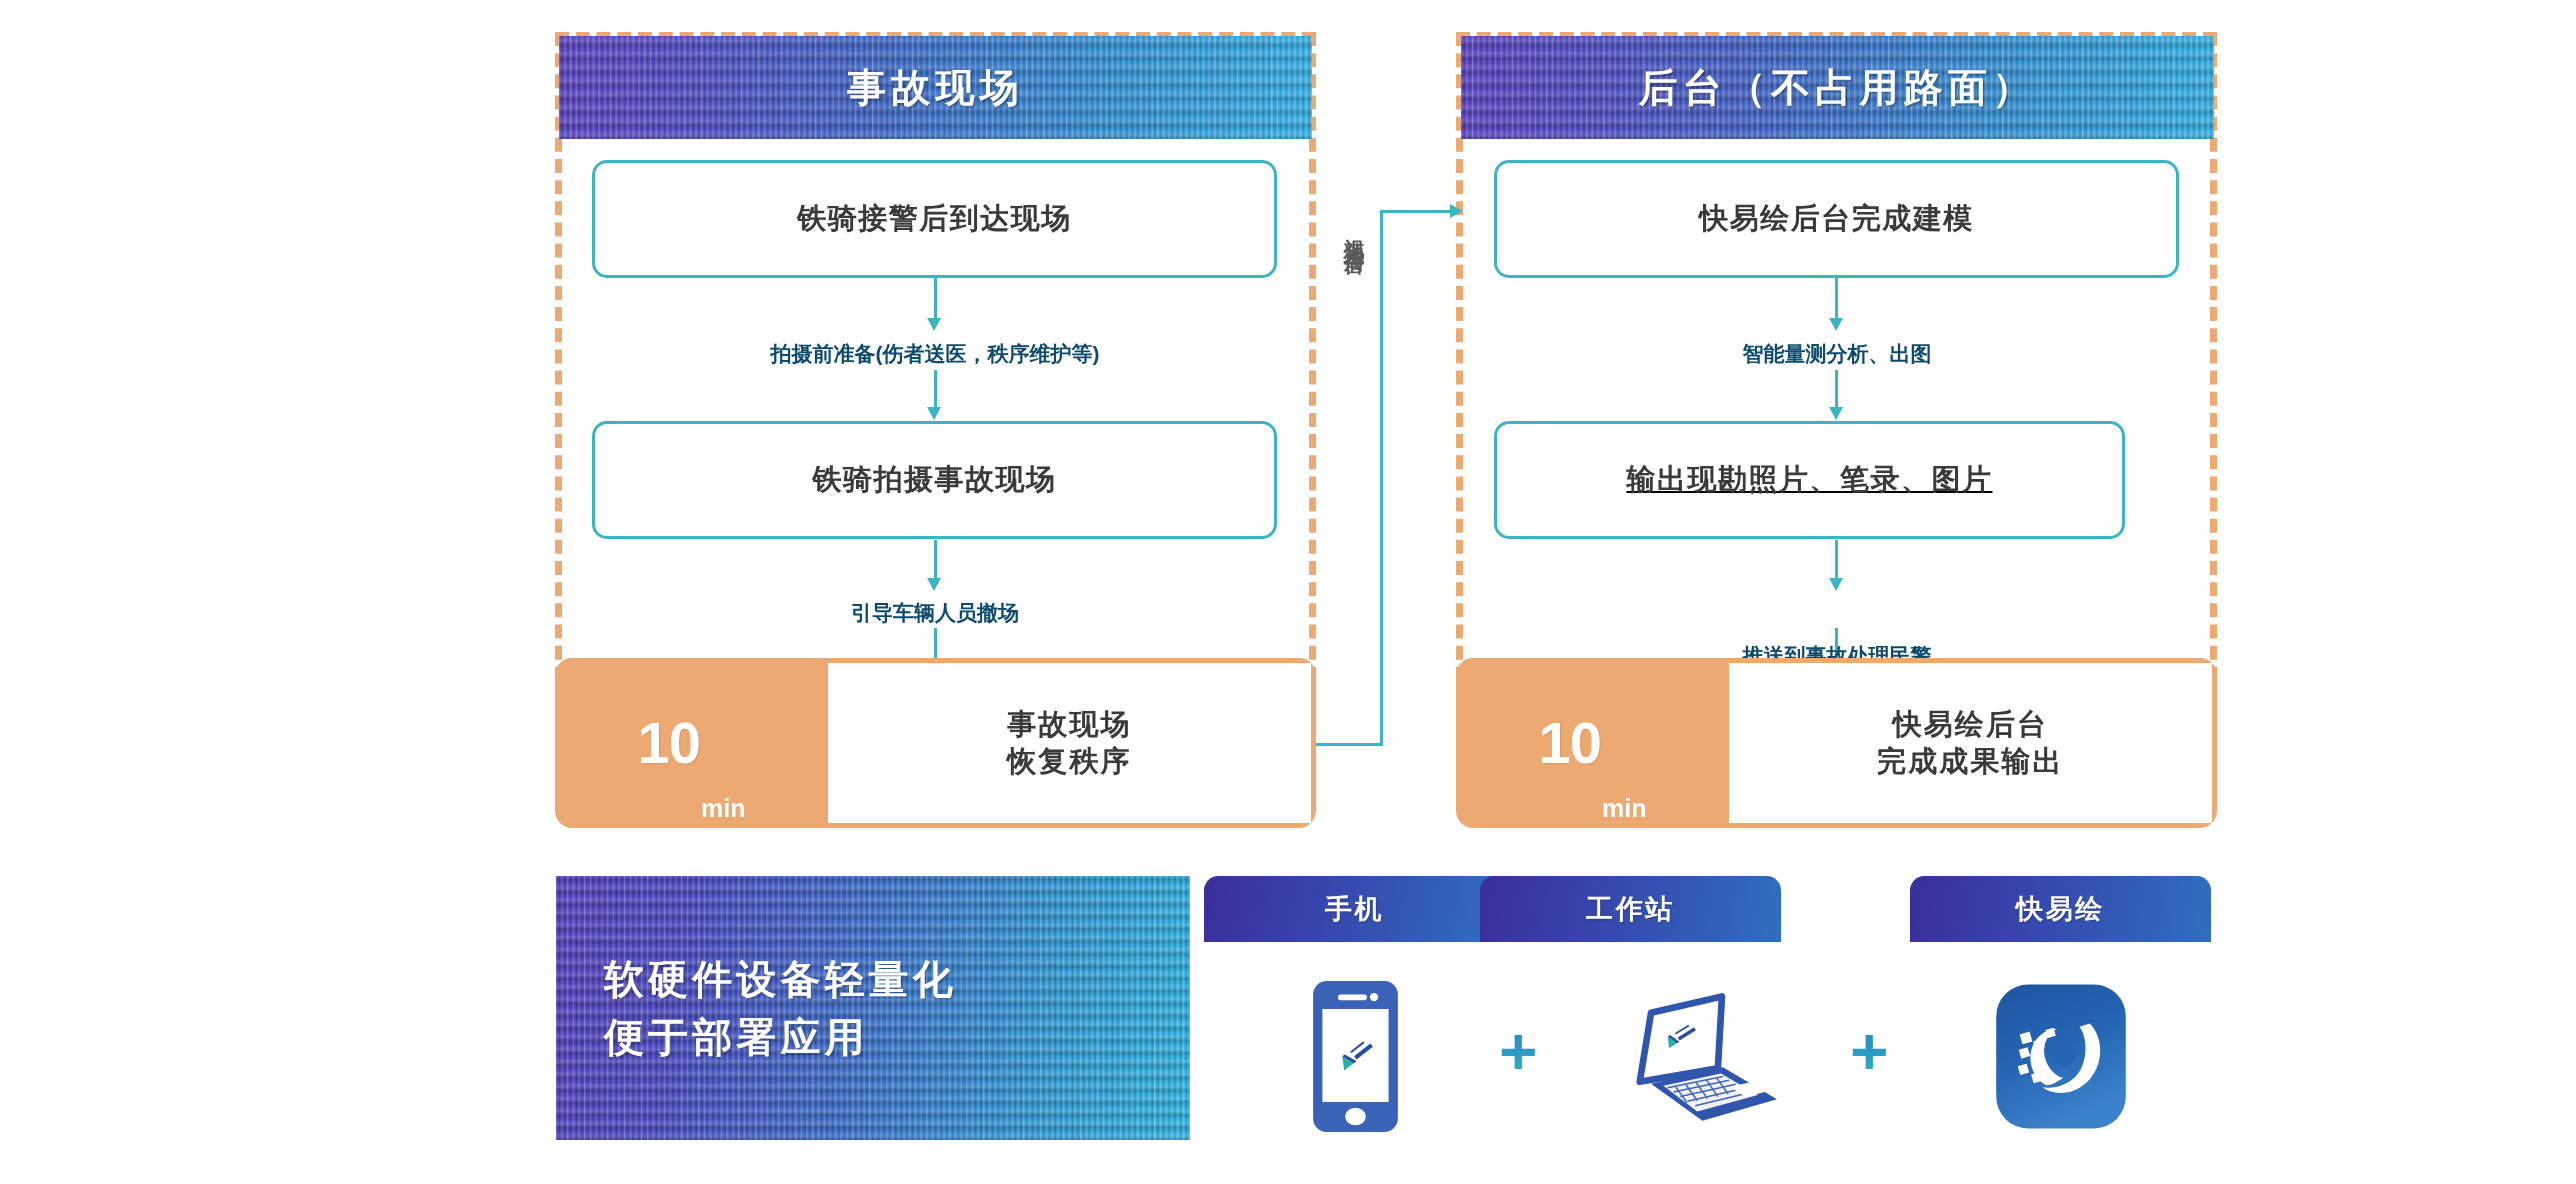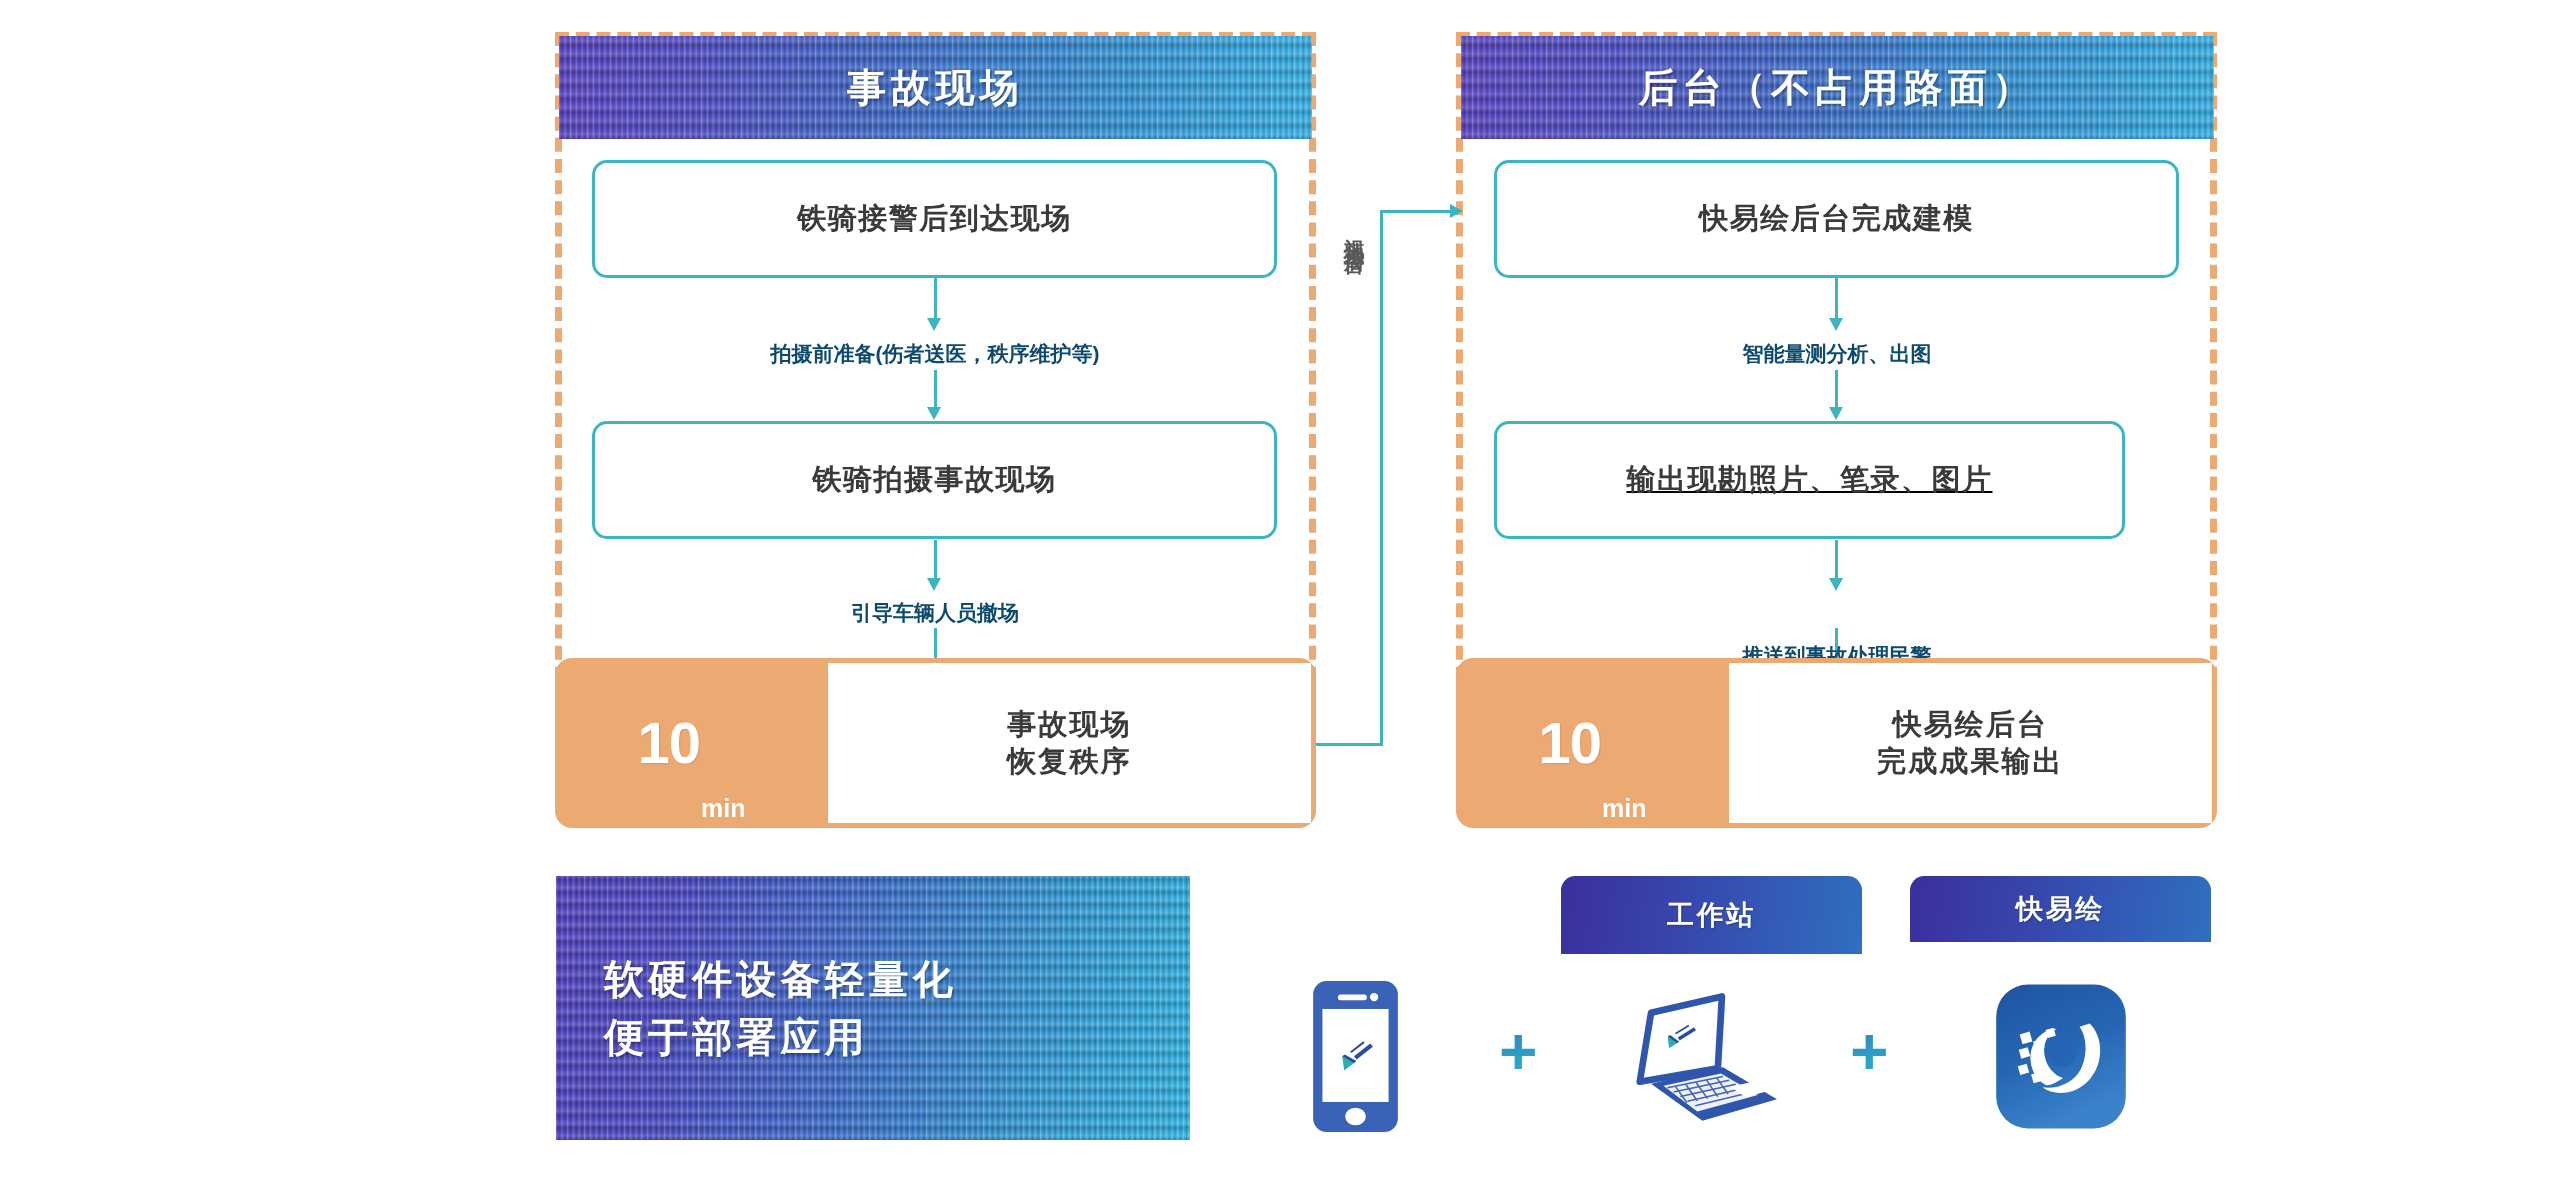--- a/index.html
+++ b/index.html
@@ -276,22 +276,25 @@
       <span class="obox-line">快易绘后台</span>
       <span class="obox-line">完成成果输出</span>
     </div>
   </div>
 
   <div class="banner" style="left:556px;top:876px;width:634px;height:264px;">
     <span class="banner-line">软硬件设备轻量化</span>
     <span class="banner-line">便于部署应用</span>
   </div>
 
-
-  <div class="chip" style="left:1561px;top:876px;width:301px;height:78px;">
+  <div class="chip" style="left:1204px;top:876px;width:301px;height:66px;">
+    <span class="chip-txt">手机</span>
+  </div>
+
+  <div class="chip" style="left:1480px;top:876px;width:301px;height:66px;">
     <span class="chip-txt">工作站</span>
   </div>
 
   <div class="chip" style="left:1910px;top:876px;width:301px;height:66px;">
     <span class="chip-txt">快易绘</span>
   </div>
 
   <div class="icon-wrap" style="left:1309px;top:979px;width:93px;height:155px;">
     <svg viewBox="0 0 180 300" width="93" height="155">
       <rect x="8" y="4" width="164" height="292" rx="26" ry="26" fill="#3A63B8"></rect>

